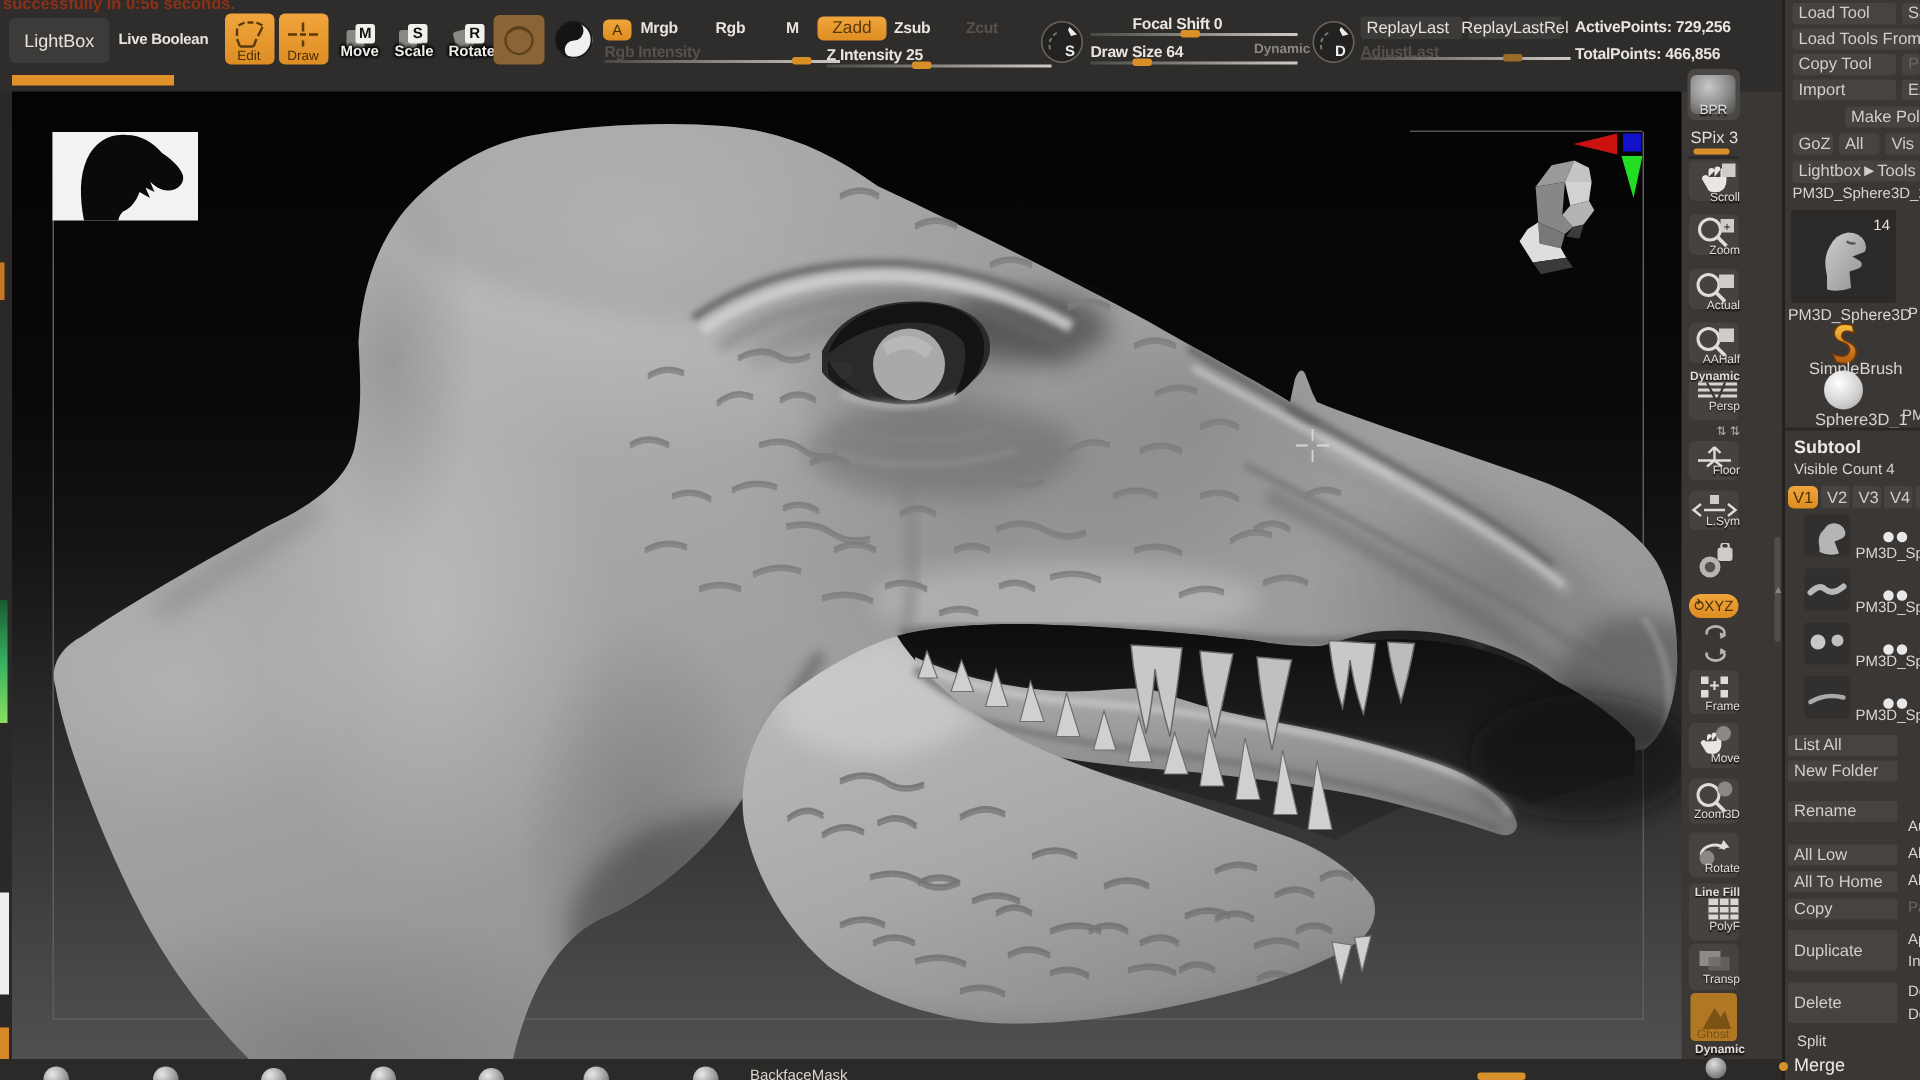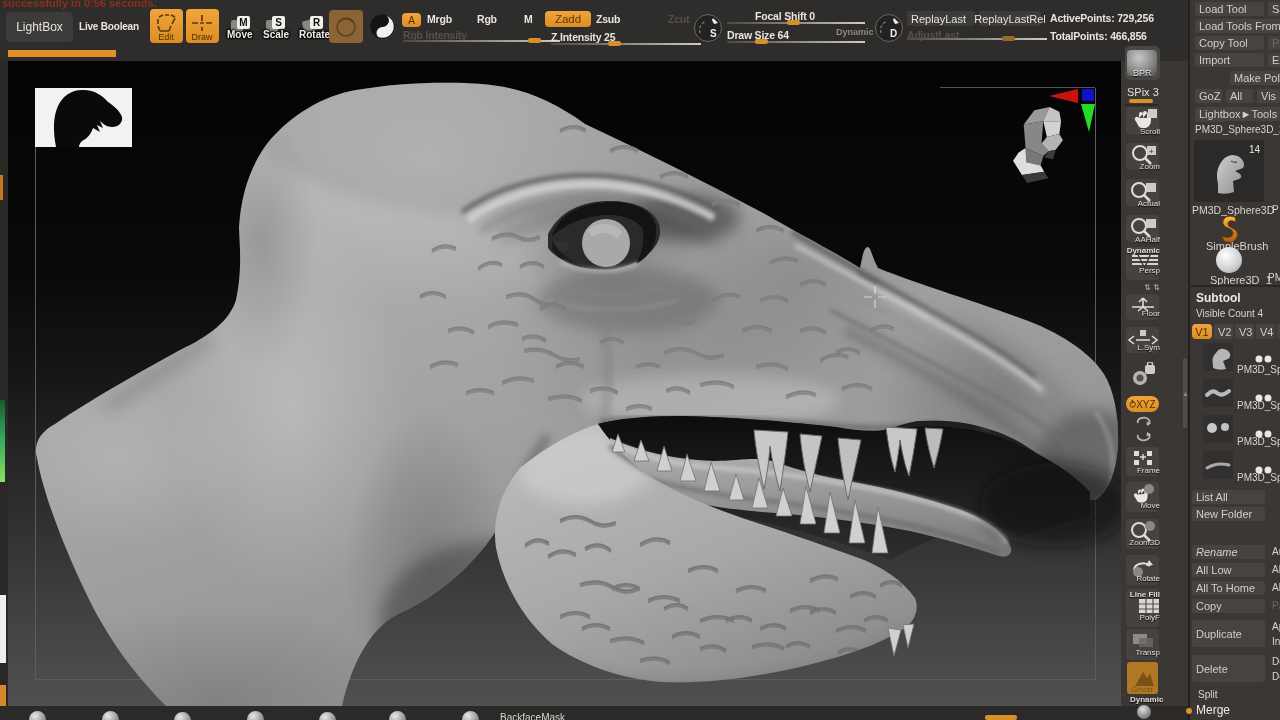--- a/index.html
+++ b/index.html
@@ -68,21 +68,21 @@
   <svg width="25" height="25">
       <path d="M12.5 0 a12.5 12.5 0 0 0 0 25 a6 6 0 0 1 0 -12 a6.4 6.4 0 0 0 0 -13z" fill="#141414"></path>
       <circle cx="12.5" cy="12.5" r="12" fill="none" stroke="#1a1a1a" stroke-width="1.5"></circle>
     </svg></div>
 <div class="abs obtn" style="left:402px;top:13px;width:19px;height:14px;font-size:10px;">A</div>
 <div class="abs wlbl" style="left:427px;top:13px;">Mrgb</div>
 <div class="abs wlbl" style="left:477px;top:13px;">Rgb</div>
 <div class="abs wlbl" style="left:524px;top:13px;">M</div>
 <div class="abs obtn" style="left:545px;top:11px;width:46px;height:16px;font-size:11.5px;color:#5a3a08;">Zadd</div>
 <div class="abs wlbl" style="left:596px;top:13px;">Zsub</div>
-<div class="abs glbl" style="left:668px;top:13px;">Zcut</div>
+<div class="abs glbl" style="left:644px;top:13px;">Zcut</div>
 <div class="abs glbl" style="left:403px;top:29px;">Rgb Intensity</div>
 <div class="abs slider" style="left:403px;top:40px;width:157px;"></div>
 <div class="abs shandle" style="left:528px;top:38px;"></div>
 <div class="abs wlbl" style="left:551px;top:31px;">Z Intensity 25</div>
 <div class="abs slider" style="left:551px;top:43px;width:150px;"></div>
 <div class="abs shandle" style="left:608px;top:41px;"></div>
 
 <div class="abs" style="left:694px;top:14px;width:28px;height:28px;border-radius:50%;background:#242220;border:1px solid #6a6662;box-sizing:border-box;">
  <svg width="26" height="26">
       <path d="M18 3 l5 5 -4 1 -2 -4z" fill="#f0eeea"></path>
@@ -468,21 +468,21 @@
       <circle cx="22" cy="12" r="4" fill="#c0c0c0"></circle>
     </svg></div>
 <div class="abs ptxt" style="left:1237px;top:436px;">PM3D_Sphe</div>
 <div class="abs" style="left:1203px;top:451px;width:30px;height:28px;background:#31302e;border-radius:2px;">
  <svg width="30" height="28">
       <path d="M4 17 q10 -6 22 -3" stroke="#aaa" stroke-width="3" fill="none" stroke-linecap="round"></path>
     </svg></div>
 <div class="abs ptxt" style="left:1237px;top:472px;">PM3D_Sphe</div>
 <div class="abs pbtn" style="left:1192px;top:490px;width:73px;">List All</div>
 <div class="abs pbtn" style="left:1192px;top:507px;width:73px;">New Folder</div>
-<div class="abs pbtn" style="left:1192px;top:545px;width:73px;font-style:italic;">Rename</div>
+<div class="abs pbtn" style="left:1192px;top:534px;width:73px;">Rename</div>
 <div class="abs ptxt" style="left:1272px;top:546px;">Au</div>
 <div class="abs pbtn" style="left:1192px;top:563px;width:73px;">All Low</div>
 <div class="abs ptxt" style="left:1272px;top:564px;">All</div>
 <div class="abs pbtn" style="left:1192px;top:581px;width:73px;">All To Home</div>
 <div class="abs ptxt" style="left:1272px;top:582px;">All</div>
 <div class="abs pbtn" style="left:1192px;top:599px;width:73px;">Copy</div>
 <div class="abs ptxt" style="left:1272px;top:600px;color:#6b6761;">Pa</div>
 <div class="abs pbtn" style="left:1192px;top:620px;width:73px;height:27px;">Duplicate</div>
 <div class="abs ptxt" style="left:1272px;top:621px;">Ap</div>
 <div class="abs ptxt" style="left:1272px;top:636px;">Ins</div>

